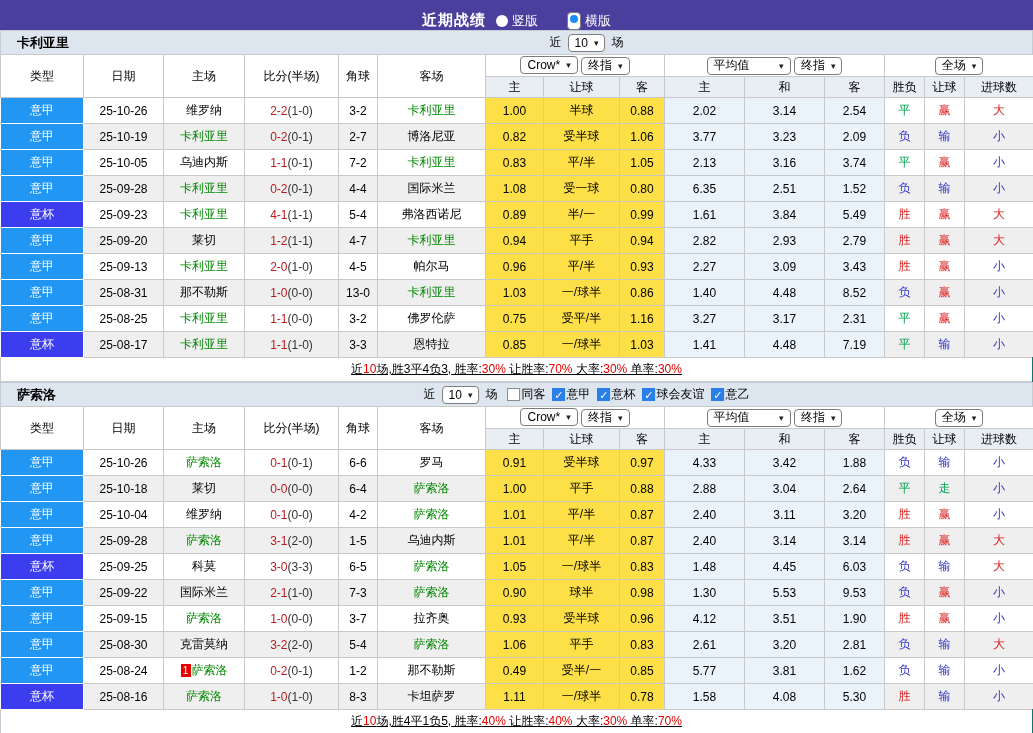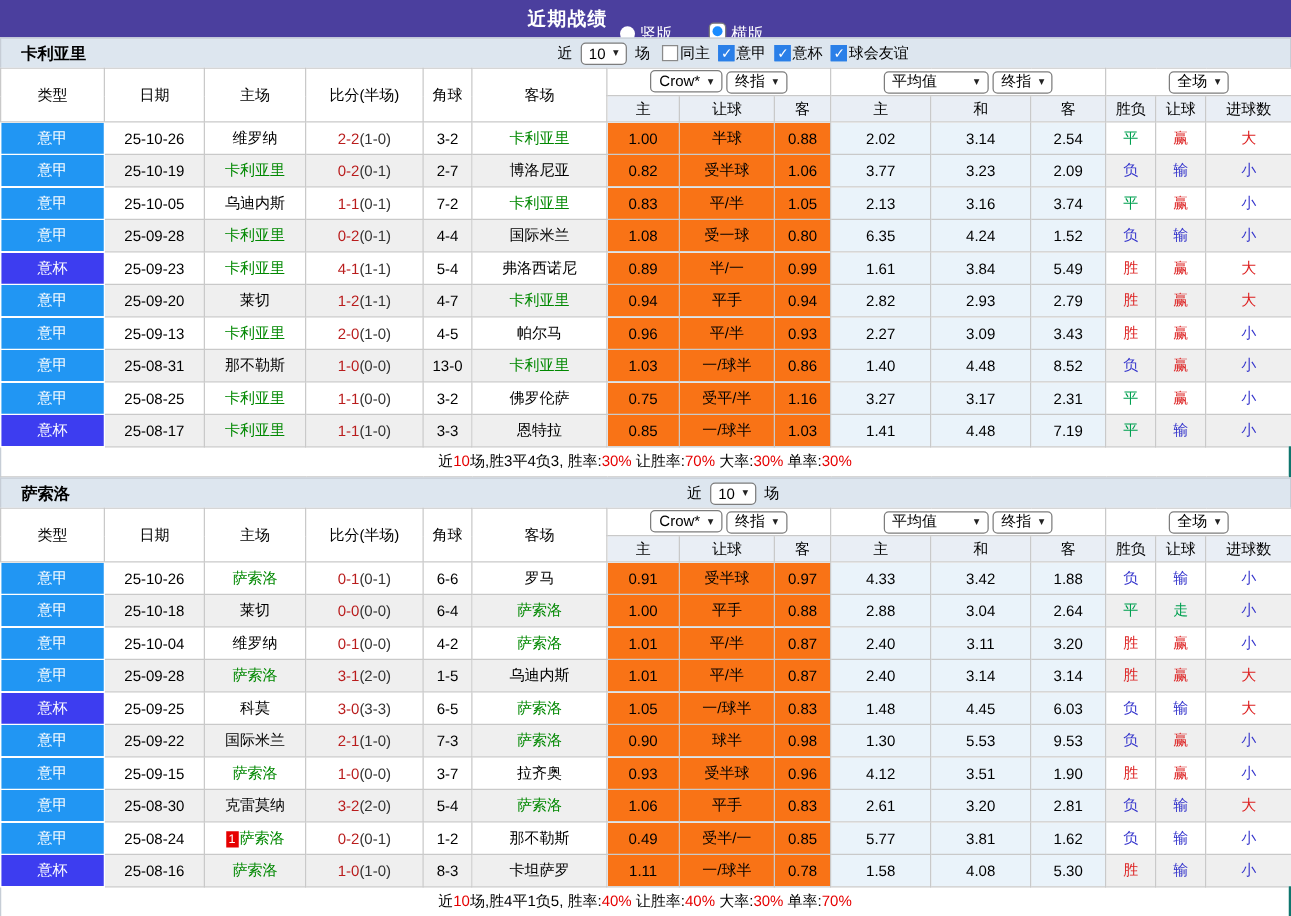--- a/index.html
+++ b/index.html
@@ -5,21 +5,21 @@
   * { box-sizing: border-box; }
   html,body { margin:0; padding:0; }
   body {
     width:1033px; background:#fff;
     font-family:"Liberation Sans","DejaVu Sans",sans-serif;
     font-size:12px; color:#000;
   }
   
   .topbar {
     height:30px; background:#4b3f9e; color:#fff;
-    display:flex; align-items:center; justify-content:center; gap:10px;
+    display:flex; align-items:flex-end; justify-content:center; gap:10px;
   }
   .topbar .title { font-size:15px; font-weight:bold; letter-spacing:1px; }
   .radio-group { display:flex; align-items:center; gap:29px; font-size:13px;margin-top:24px; }
   .radio-item { display:flex; align-items:center; gap:4px; cursor:pointer; }
   .radio { width:12px; height:12px; border-radius:50%; background:#fff; position:relative; display:inline-block; }
   .radio.sel::after {
     content:""; position:absolute; left:2px; top:2px; width:8px; height:8px;
     border-radius:50%; background:#1a8cff;
   }
   
@@ -55,27 +55,27 @@
   thead th { background:#e9eef5; font-weight:normal; font-size:12px; height:21px; }
   thead tr.selrow th { background:#fff; height:22px; }
   thead th.lhead { background:#e9eef5; }
   tbody td { height:26px; }
   td.type { color:#fff; border-color:#fff; }
   td.type.league { background:#2196f3; }
   td.type.cup    { background:#3d3df0; }
   td.team.green  { color:#008800; }
   td .ft { color:#b91c1c; }
   td .ht { color:#333; }
-  td.cream  { background:#f97316;margin-top:25px; }
+  td.cream  { background:#fde047;margin-top:25px; }
   td.bluebg { background:#eaf3fa; }
   tr.alt td.dcol, tr.alt td.team, tr.alt td.score, tr.alt td.res { background:#efefef; }
   td.res.r { color:#dd2222; }
   td.res.b { color:#3333cc; }
   td.res.g { color:#00a050; }
-  td.summary { height:24px; border-left:1px solid #c6cdd6; border-right:5px solid #0f766e; font-size:12px; }
+  td.summary { height:24px; border-left:1px solid #c6cdd6; border-right:3px solid #0f766e; font-size:12px;text-decoration:underline; }
   td.summary .red { color:#e60000; }
   .badge {
     display:inline-block; background:#e60000; color:#fff; font-size:10px;
     min-width:10px; height:13px; line-height:13px; padding:0 1px; margin-right:1px;
   }
 </style>
 </head>
 <body>
 
 <div class="topbar">
@@ -88,278 +88,20 @@
     <span class="radio-item">
       <span class="radio sel"></span>
       <span>横版</span>
     </span>
   </span>
 </div>
 
 <div>
   <div class="trow">
     <span class="team-name">卡利亚里</span>
-    <span class="filter">
-      <span>近</span>
-      <span class="sel numsel">
-          <span>10</span>
-          <span class="arr">▾</span>
-        </span>
-      <span>场</span>
-      <span><span class="cb"></span><span class="cbl">同主</span><span class="cb on">✓</span><span class="cbl">意甲</span><span class="cb on">✓</span><span class="cbl">意杯</span><span class="cb on">✓</span><span class="cbl">球会友谊</span></span>
-    </span>
-  </div>
-  <table>
-    <colgroup>
-      <col style="width:83px">
-        <col style="width:80px">
-        <col style="width:81px">
-        <col style="width:94px">
-        <col style="width:39px">
-        <col style="width:108px">
-      <col style="width:58px">
-        <col style="width:76px">
-        <col style="width:45px">
-      <col style="width:80px">
-        <col style="width:80px">
-        <col style="width:60px">
-      <col style="width:40px">
-        <col style="width:40px">
-        <col style="width:69px">
-    </colgroup>
-    <thead>
-      <tr class="selrow">
-        <th rowspan="2" class="lhead">类型</th>
-        <th rowspan="2" class="lhead">日期</th>
-        <th rowspan="2" class="lhead">主场</th>
-        <th rowspan="2" class="lhead">比分(半场)</th>
-        <th rowspan="2" class="lhead">角球</th>
-        <th rowspan="2" class="lhead">客场</th>
-        <th colspan="3">
-          <span class="sel">
-              <span>Crow*</span>
-              <span class="arr">▾</span>
-            </span>
-          <span class="sel">
-              <span>终指</span>
-              <span class="arr">▾</span>
-            </span>
-        </th>
-        <th colspan="3">
-          <span class="sel wide">
-              <span>平均值</span>
-              <span class="arr">▾</span>
-            </span>
-          <span class="sel">
-              <span>终指</span>
-              <span class="arr">▾</span>
-            </span>
-        </th>
-        <th colspan="3">
-          <span class="sel">
-              <span>全场</span>
-              <span class="arr">▾</span>
-            </span>
-        </th>
-      </tr>
-      <tr>
-        <th>主</th>
-        <th>让球</th>
-        <th>客</th>
-        <th>主</th>
-        <th>和</th>
-        <th>客</th>
-        <th>胜负</th>
-        <th>让球</th>
-        <th>进球数</th>
-      </tr>
-    </thead>
-    <tbody>
-        <tr>
-          <td class="type league">意甲</td>
-          <td class="dcol">25-10-26</td>
-          <td class="team">维罗纳</td>
-          <td class="score"><span class="ft">2-2</span><span class="ht">(1-0)</span></td>
-          <td class="dcol">3-2</td>
-          <td class="team green">卡利亚里</td>
-          <td class="cream">1.00</td>
-          <td class="cream">半球</td>
-          <td class="cream">0.88</td>
-          <td class="bluebg">2.02</td>
-          <td class="bluebg">3.14</td>
-          <td class="bluebg">2.54</td>
-          <td class="res g">平</td>
-          <td class="res r">赢</td>
-          <td class="res r">大</td>
-        </tr>
-        <tr class="alt">
-          <td class="type league">意甲</td>
-          <td class="dcol">25-10-19</td>
-          <td class="team green">卡利亚里</td>
-          <td class="score"><span class="ft">0-2</span><span class="ht">(0-1)</span></td>
-          <td class="dcol">2-7</td>
-          <td class="team">博洛尼亚</td>
-          <td class="cream">0.82</td>
-          <td class="cream">受半球</td>
-          <td class="cream">1.06</td>
-          <td class="bluebg">3.77</td>
-          <td class="bluebg">3.23</td>
-          <td class="bluebg">2.09</td>
-          <td class="res b">负</td>
-          <td class="res b">输</td>
-          <td class="res b">小</td>
-        </tr>
-        <tr>
-          <td class="type league">意甲</td>
-          <td class="dcol">25-10-05</td>
-          <td class="team">乌迪内斯</td>
-          <td class="score"><span class="ft">1-1</span><span class="ht">(0-1)</span></td>
-          <td class="dcol">7-2</td>
-          <td class="team green">卡利亚里</td>
-          <td class="cream">0.83</td>
-          <td class="cream">平/半</td>
-          <td class="cream">1.05</td>
-          <td class="bluebg">2.13</td>
-          <td class="bluebg">3.16</td>
-          <td class="bluebg">3.74</td>
-          <td class="res g">平</td>
-          <td class="res r">赢</td>
-          <td class="res b">小</td>
-        </tr>
-        <tr class="alt">
-          <td class="type league">意甲</td>
-          <td class="dcol">25-09-28</td>
-          <td class="team green">卡利亚里</td>
-          <td class="score"><span class="ft">0-2</span><span class="ht">(0-1)</span></td>
-          <td class="dcol">4-4</td>
-          <td class="team">国际米兰</td>
-          <td class="cream">1.08</td>
-          <td class="cream">受一球</td>
-          <td class="cream">0.80</td>
-          <td class="bluebg">6.35</td>
-          <td class="bluebg">4.24</td>
-          <td class="bluebg">1.52</td>
-          <td class="res b">负</td>
-          <td class="res b">输</td>
-          <td class="res b">小</td>
-        </tr>
-        <tr>
-          <td class="type cup">意杯</td>
-          <td class="dcol">25-09-23</td>
-          <td class="team green">卡利亚里</td>
-          <td class="score"><span class="ft">4-1</span><span class="ht">(1-1)</span></td>
-          <td class="dcol">5-4</td>
-          <td class="team">弗洛西诺尼</td>
-          <td class="cream">0.89</td>
-          <td class="cream">半/一</td>
-          <td class="cream">0.99</td>
-          <td class="bluebg">1.61</td>
-          <td class="bluebg">3.84</td>
-          <td class="bluebg">5.49</td>
-          <td class="res r">胜</td>
-          <td class="res r">赢</td>
-          <td class="res r">大</td>
-        </tr>
-        <tr class="alt">
-          <td class="type league">意甲</td>
-          <td class="dcol">25-09-20</td>
-          <td class="team">莱切</td>
-          <td class="score"><span class="ft">1-2</span><span class="ht">(1-1)</span></td>
-          <td class="dcol">4-7</td>
-          <td class="team green">卡利亚里</td>
-          <td class="cream">0.94</td>
-          <td class="cream">平手</td>
-          <td class="cream">0.94</td>
-          <td class="bluebg">2.82</td>
-          <td class="bluebg">2.93</td>
-          <td class="bluebg">2.79</td>
-          <td class="res r">胜</td>
-          <td class="res r">赢</td>
-          <td class="res r">大</td>
-        </tr>
-        <tr>
-          <td class="type league">意甲</td>
-          <td class="dcol">25-09-13</td>
-          <td class="team green">卡利亚里</td>
-          <td class="score"><span class="ft">2-0</span><span class="ht">(1-0)</span></td>
-          <td class="dcol">4-5</td>
-          <td class="team">帕尔马</td>
-          <td class="cream">0.96</td>
-          <td class="cream">平/半</td>
-          <td class="cream">0.93</td>
-          <td class="bluebg">2.27</td>
-          <td class="bluebg">3.09</td>
-          <td class="bluebg">3.43</td>
-          <td class="res r">胜</td>
-          <td class="res r">赢</td>
-          <td class="res b">小</td>
-        </tr>
-        <tr class="alt">
-          <td class="type league">意甲</td>
-          <td class="dcol">25-08-31</td>
-          <td class="team">那不勒斯</td>
-          <td class="score"><span class="ft">1-0</span><span class="ht">(0-0)</span></td>
-          <td class="dcol">13-0</td>
-          <td class="team green">卡利亚里</td>
-          <td class="cream">1.03</td>
-          <td class="cream">一/球半</td>
-          <td class="cream">0.86</td>
-          <td class="bluebg">1.40</td>
-          <td class="bluebg">4.48</td>
-          <td class="bluebg">8.52</td>
-          <td class="res b">负</td>
-          <td class="res r">赢</td>
-          <td class="res b">小</td>
-        </tr>
-        <tr>
-          <td class="type league">意甲</td>
-          <td class="dcol">25-08-25</td>
-          <td class="team green">卡利亚里</td>
-          <td class="score"><span class="ft">1-1</span><span class="ht">(0-0)</span></td>
-          <td class="dcol">3-2</td>
-          <td class="team">佛罗伦萨</td>
-          <td class="cream">0.75</td>
-          <td class="cream">受平/半</td>
-          <td class="cream">1.16</td>
-          <td class="bluebg">3.27</td>
-          <td class="bluebg">3.17</td>
-          <td class="bluebg">2.31</td>
-          <td class="res g">平</td>
-          <td class="res r">赢</td>
-          <td class="res b">小</td>
-        </tr>
-        <tr class="alt">
-          <td class="type cup">意杯</td>
-          <td class="dcol">25-08-17</td>
-          <td class="team green">卡利亚里</td>
-          <td class="score"><span class="ft">1-1</span><span class="ht">(1-0)</span></td>
-          <td class="dcol">3-3</td>
-          <td class="team">恩特拉</td>
-          <td class="cream">0.85</td>
-          <td class="cream">一/球半</td>
-          <td class="cream">1.03</td>
-          <td class="bluebg">1.41</td>
-          <td class="bluebg">4.48</td>
-          <td class="bluebg">7.19</td>
-          <td class="res g">平</td>
-          <td class="res b">输</td>
-          <td class="res b">小</td>
-        </tr>
-      </tbody>
-    <tfoot>
-      <tr>
-          <td colspan="15" class="summary"><span>近</span><span class="red">10</span><span>场,胜3平4负3, 胜率:</span><span class="red">30%</span><span> 让胜率:</span><span class="red">70%</span><span> 大率:</span><span class="red">30%</span><span> 单率:</span><span class="red">30%</span></td>
-        </tr>
-    </tfoot>
-  </table>
-</div>
-
-<div>
-  <div class="trow">
-    <span class="team-name">萨索洛</span>
     <span class="filter">
       <span>近</span>
       <span class="sel numsel">
           <span>10</span>
           <span class="arr">▾</span>
         </span>
       <span>场</span>
     </span>
   </div>
   <table>
@@ -424,20 +166,278 @@
         <th>客</th>
         <th>胜负</th>
         <th>让球</th>
         <th>进球数</th>
       </tr>
     </thead>
     <tbody>
         <tr>
           <td class="type league">意甲</td>
           <td class="dcol">25-10-26</td>
+          <td class="team">维罗纳</td>
+          <td class="score"><span class="ft">2-2</span><span class="ht">(1-0)</span></td>
+          <td class="dcol">3-2</td>
+          <td class="team green">卡利亚里</td>
+          <td class="cream">1.00</td>
+          <td class="cream">半球</td>
+          <td class="cream">0.88</td>
+          <td class="bluebg">2.02</td>
+          <td class="bluebg">3.14</td>
+          <td class="bluebg">2.54</td>
+          <td class="res g">平</td>
+          <td class="res r">赢</td>
+          <td class="res r">大</td>
+        </tr>
+        <tr class="alt">
+          <td class="type league">意甲</td>
+          <td class="dcol">25-10-19</td>
+          <td class="team green">卡利亚里</td>
+          <td class="score"><span class="ft">0-2</span><span class="ht">(0-1)</span></td>
+          <td class="dcol">2-7</td>
+          <td class="team">博洛尼亚</td>
+          <td class="cream">0.82</td>
+          <td class="cream">受半球</td>
+          <td class="cream">1.06</td>
+          <td class="bluebg">3.77</td>
+          <td class="bluebg">3.23</td>
+          <td class="bluebg">2.09</td>
+          <td class="res b">负</td>
+          <td class="res b">输</td>
+          <td class="res b">小</td>
+        </tr>
+        <tr>
+          <td class="type league">意甲</td>
+          <td class="dcol">25-10-05</td>
+          <td class="team">乌迪内斯</td>
+          <td class="score"><span class="ft">1-1</span><span class="ht">(0-1)</span></td>
+          <td class="dcol">7-2</td>
+          <td class="team green">卡利亚里</td>
+          <td class="cream">0.83</td>
+          <td class="cream">平/半</td>
+          <td class="cream">1.05</td>
+          <td class="bluebg">2.13</td>
+          <td class="bluebg">3.16</td>
+          <td class="bluebg">3.74</td>
+          <td class="res g">平</td>
+          <td class="res r">赢</td>
+          <td class="res b">小</td>
+        </tr>
+        <tr class="alt">
+          <td class="type league">意甲</td>
+          <td class="dcol">25-09-28</td>
+          <td class="team green">卡利亚里</td>
+          <td class="score"><span class="ft">0-2</span><span class="ht">(0-1)</span></td>
+          <td class="dcol">4-4</td>
+          <td class="team">国际米兰</td>
+          <td class="cream">1.08</td>
+          <td class="cream">受一球</td>
+          <td class="cream">0.80</td>
+          <td class="bluebg">6.35</td>
+          <td class="bluebg">2.51</td>
+          <td class="bluebg">1.52</td>
+          <td class="res b">负</td>
+          <td class="res b">输</td>
+          <td class="res b">小</td>
+        </tr>
+        <tr>
+          <td class="type cup">意杯</td>
+          <td class="dcol">25-09-23</td>
+          <td class="team green">卡利亚里</td>
+          <td class="score"><span class="ft">4-1</span><span class="ht">(1-1)</span></td>
+          <td class="dcol">5-4</td>
+          <td class="team">弗洛西诺尼</td>
+          <td class="cream">0.89</td>
+          <td class="cream">半/一</td>
+          <td class="cream">0.99</td>
+          <td class="bluebg">1.61</td>
+          <td class="bluebg">3.84</td>
+          <td class="bluebg">5.49</td>
+          <td class="res r">胜</td>
+          <td class="res r">赢</td>
+          <td class="res r">大</td>
+        </tr>
+        <tr class="alt">
+          <td class="type league">意甲</td>
+          <td class="dcol">25-09-20</td>
+          <td class="team">莱切</td>
+          <td class="score"><span class="ft">1-2</span><span class="ht">(1-1)</span></td>
+          <td class="dcol">4-7</td>
+          <td class="team green">卡利亚里</td>
+          <td class="cream">0.94</td>
+          <td class="cream">平手</td>
+          <td class="cream">0.94</td>
+          <td class="bluebg">2.82</td>
+          <td class="bluebg">2.93</td>
+          <td class="bluebg">2.79</td>
+          <td class="res r">胜</td>
+          <td class="res r">赢</td>
+          <td class="res r">大</td>
+        </tr>
+        <tr>
+          <td class="type league">意甲</td>
+          <td class="dcol">25-09-13</td>
+          <td class="team green">卡利亚里</td>
+          <td class="score"><span class="ft">2-0</span><span class="ht">(1-0)</span></td>
+          <td class="dcol">4-5</td>
+          <td class="team">帕尔马</td>
+          <td class="cream">0.96</td>
+          <td class="cream">平/半</td>
+          <td class="cream">0.93</td>
+          <td class="bluebg">2.27</td>
+          <td class="bluebg">3.09</td>
+          <td class="bluebg">3.43</td>
+          <td class="res r">胜</td>
+          <td class="res r">赢</td>
+          <td class="res b">小</td>
+        </tr>
+        <tr class="alt">
+          <td class="type league">意甲</td>
+          <td class="dcol">25-08-31</td>
+          <td class="team">那不勒斯</td>
+          <td class="score"><span class="ft">1-0</span><span class="ht">(0-0)</span></td>
+          <td class="dcol">13-0</td>
+          <td class="team green">卡利亚里</td>
+          <td class="cream">1.03</td>
+          <td class="cream">一/球半</td>
+          <td class="cream">0.86</td>
+          <td class="bluebg">1.40</td>
+          <td class="bluebg">4.48</td>
+          <td class="bluebg">8.52</td>
+          <td class="res b">负</td>
+          <td class="res r">赢</td>
+          <td class="res b">小</td>
+        </tr>
+        <tr>
+          <td class="type league">意甲</td>
+          <td class="dcol">25-08-25</td>
+          <td class="team green">卡利亚里</td>
+          <td class="score"><span class="ft">1-1</span><span class="ht">(0-0)</span></td>
+          <td class="dcol">3-2</td>
+          <td class="team">佛罗伦萨</td>
+          <td class="cream">0.75</td>
+          <td class="cream">受平/半</td>
+          <td class="cream">1.16</td>
+          <td class="bluebg">3.27</td>
+          <td class="bluebg">3.17</td>
+          <td class="bluebg">2.31</td>
+          <td class="res g">平</td>
+          <td class="res r">赢</td>
+          <td class="res b">小</td>
+        </tr>
+        <tr class="alt">
+          <td class="type cup">意杯</td>
+          <td class="dcol">25-08-17</td>
+          <td class="team green">卡利亚里</td>
+          <td class="score"><span class="ft">1-1</span><span class="ht">(1-0)</span></td>
+          <td class="dcol">3-3</td>
+          <td class="team">恩特拉</td>
+          <td class="cream">0.85</td>
+          <td class="cream">一/球半</td>
+          <td class="cream">1.03</td>
+          <td class="bluebg">1.41</td>
+          <td class="bluebg">4.48</td>
+          <td class="bluebg">7.19</td>
+          <td class="res g">平</td>
+          <td class="res b">输</td>
+          <td class="res b">小</td>
+        </tr>
+      </tbody>
+    <tfoot>
+      <tr>
+          <td colspan="15" class="summary"><span>近</span><span class="red">10</span><span>场,胜3平4负3, 胜率:</span><span class="red">30%</span><span> 让胜率:</span><span class="red">70%</span><span> 大率:</span><span class="red">30%</span><span> 单率:</span><span class="red">30%</span></td>
+        </tr>
+    </tfoot>
+  </table>
+</div>
+
+<div>
+  <div class="trow">
+    <span class="team-name">萨索洛</span>
+    <span class="filter">
+      <span>近</span>
+      <span class="sel numsel">
+          <span>10</span>
+          <span class="arr">▾</span>
+        </span>
+      <span>场</span>
+      <span><span class="cb"></span><span class="cbl">同客</span><span class="cb on">✓</span><span class="cbl">意甲</span><span class="cb on">✓</span><span class="cbl">意杯</span><span class="cb on">✓</span><span class="cbl">球会友谊</span><span class="cb on">✓</span><span class="cbl">意乙</span></span>
+    </span>
+  </div>
+  <table>
+    <colgroup>
+      <col style="width:83px">
+        <col style="width:80px">
+        <col style="width:81px">
+        <col style="width:94px">
+        <col style="width:39px">
+        <col style="width:108px">
+      <col style="width:58px">
+        <col style="width:76px">
+        <col style="width:45px">
+      <col style="width:80px">
+        <col style="width:80px">
+        <col style="width:60px">
+      <col style="width:40px">
+        <col style="width:40px">
+        <col style="width:69px">
+    </colgroup>
+    <thead>
+      <tr class="selrow">
+        <th rowspan="2" class="lhead">类型</th>
+        <th rowspan="2" class="lhead">日期</th>
+        <th rowspan="2" class="lhead">主场</th>
+        <th rowspan="2" class="lhead">比分(半场)</th>
+        <th rowspan="2" class="lhead">角球</th>
+        <th rowspan="2" class="lhead">客场</th>
+        <th colspan="3">
+          <span class="sel">
+              <span>Crow*</span>
+              <span class="arr">▾</span>
+            </span>
+          <span class="sel">
+              <span>终指</span>
+              <span class="arr">▾</span>
+            </span>
+        </th>
+        <th colspan="3">
+          <span class="sel wide">
+              <span>平均值</span>
+              <span class="arr">▾</span>
+            </span>
+          <span class="sel">
+              <span>终指</span>
+              <span class="arr">▾</span>
+            </span>
+        </th>
+        <th colspan="3">
+          <span class="sel">
+              <span>全场</span>
+              <span class="arr">▾</span>
+            </span>
+        </th>
+      </tr>
+      <tr>
+        <th>主</th>
+        <th>让球</th>
+        <th>客</th>
+        <th>主</th>
+        <th>和</th>
+        <th>客</th>
+        <th>胜负</th>
+        <th>让球</th>
+        <th>进球数</th>
+      </tr>
+    </thead>
+    <tbody>
+        <tr>
+          <td class="type league">意甲</td>
+          <td class="dcol">25-10-26</td>
           <td class="team green">萨索洛</td>
           <td class="score"><span class="ft">0-1</span><span class="ht">(0-1)</span></td>
           <td class="dcol">6-6</td>
           <td class="team">罗马</td>
           <td class="cream">0.91</td>
           <td class="cream">受半球</td>
           <td class="cream">0.97</td>
           <td class="bluebg">4.33</td>
           <td class="bluebg">3.42</td>
           <td class="bluebg">1.88</td>

